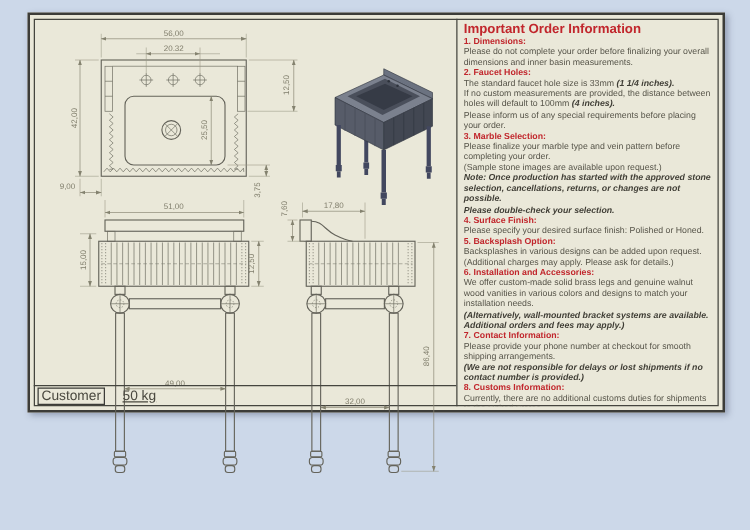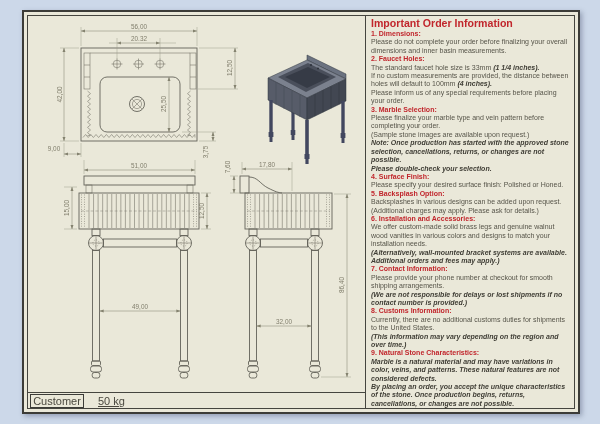--- a/index.html
+++ b/index.html
@@ -1,18 +1,18 @@
 <!DOCTYPE html>
 <html><head>
 <meta charset="utf-8">
 <style>
   html,body{margin:0;padding:0;}
   .stage{position:relative;width:600px;height:424px;background:#ccd8e9;
          font-family:"Liberation Sans",sans-serif;overflow:hidden;}
-  .sheet{position:absolute;left:22px;top:10px;width:558px;height:404px;
+  .sheet{position:absolute;left:22px;top:10px;width:558px;height:320px;
          background:#eae8d9;border:2px solid #3c3c38;box-sizing:border-box;
          box-shadow:2px 2px 5px rgba(40,50,80,.35);}
   .frame{position:absolute;left:3px;top:3px;right:3px;bottom:3px;
          border:1.4px solid #45453f;}
   .drawing-svg{position:absolute;left:0px;top:2px;width:341px;height:383px;}
   
   .panel{position:absolute;left:341px;top:3px;bottom:3px;right:3px;
          border-left:1.4px solid #45453f;padding:2px 3px 0 5px;overflow:hidden;
          box-sizing:border-box;}
   .title{font-size:10.6px;font-weight:bold;color:#c1262c;margin:0 0 1px 0;line-height:12px;}

